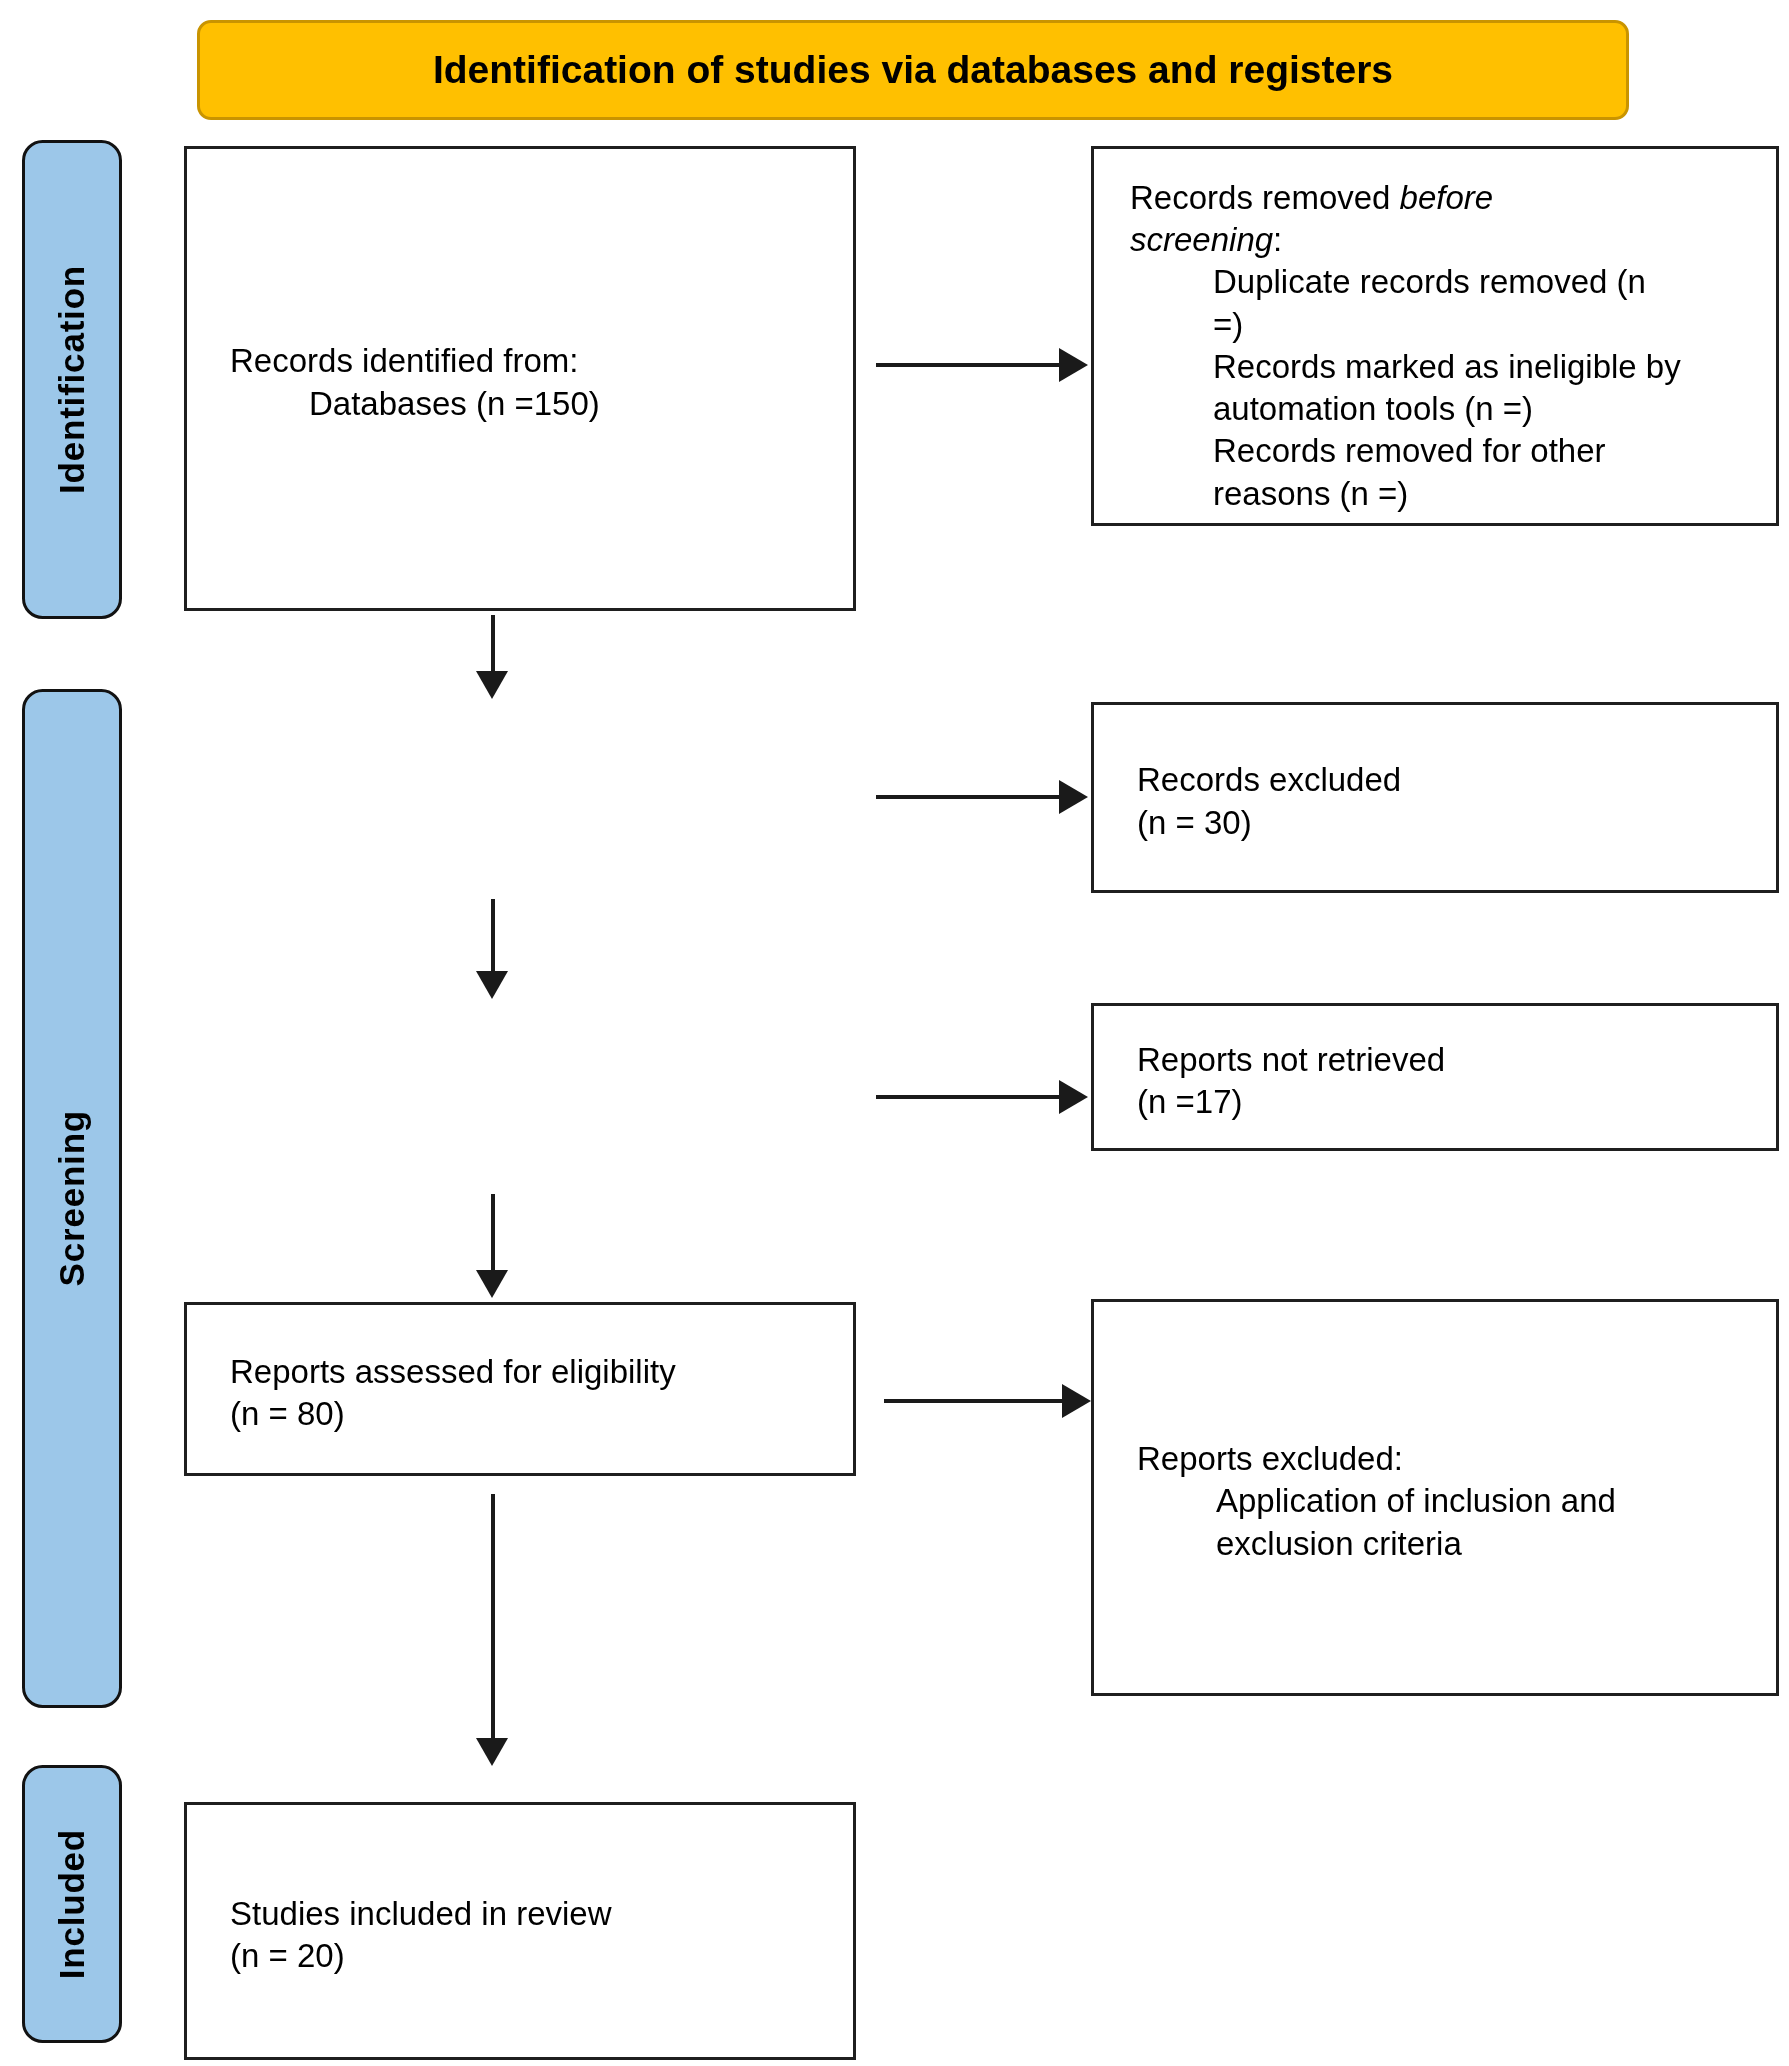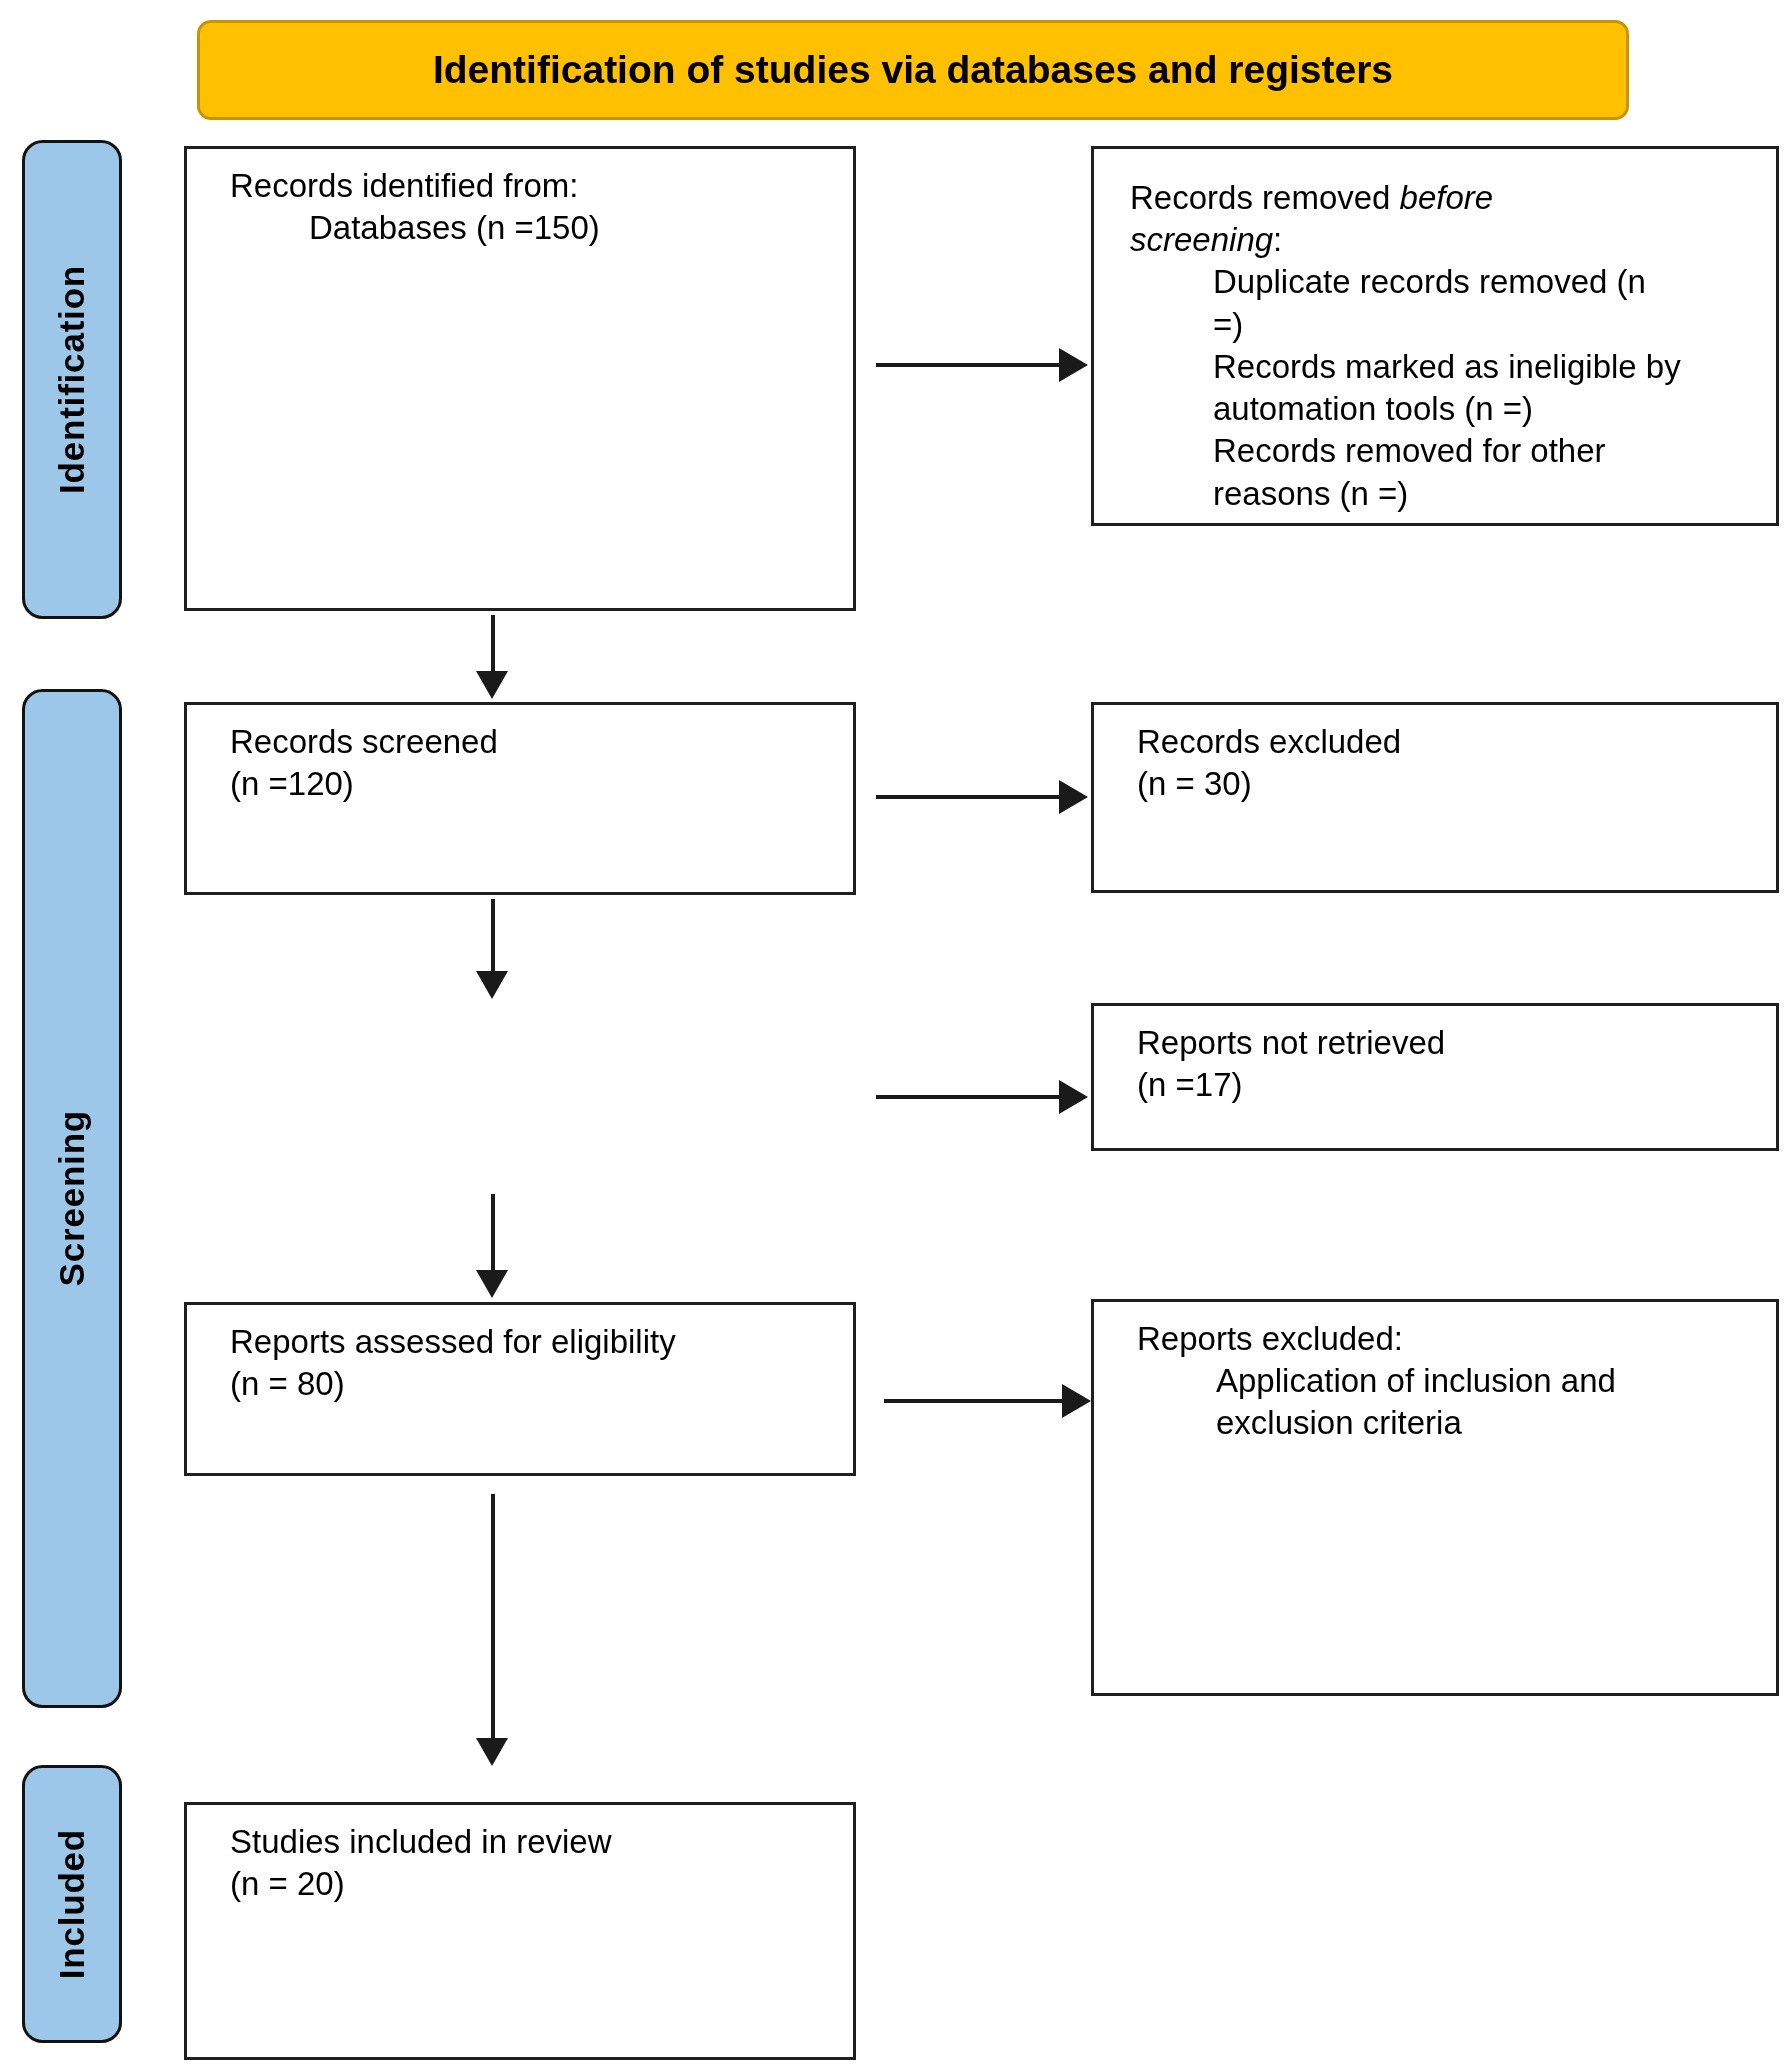--- a/index.html
+++ b/index.html
@@ -63,20 +63,21 @@
   
   .box {
     position: absolute;
     background: #ffffff;
     border: 3.2px solid var(--box-border, #1F1F1F);
     box-sizing: border-box;
     font-size: 33px;
     line-height: 1.28;
     display: flex;
     flex-direction: column;
+    justify-content: center;
     padding: 16px 47px 8px 43px;
   }
   .box.top-align { justify-content: flex-start; }
   .col-left  { left: 184px; width: 672px; }
   .col-right { left: 1091px; width: 688px; }
 
   #box-records-identified    { top: 146px;  height: 465px; }
   #box-records-removed      { top: 146px;  height: 380px; padding: 28px 91px 16px 36px; }
   #box-records-screened     { top: 702px;  height: 193px; }
   #box-records-excluded     { top: 702px;  height: 191px; }
@@ -148,24 +149,20 @@
   </div>
   <div class="phase" id="phase-included">
     <span class="vtext">Included</span>
   </div>
 
   <div class="box col-left" id="box-records-identified">
     <div>Records identified from:</div>
     <div class="indent">Databases (n =150)</div>
   </div>
 
-  <div class="box col-left" id="box-records-screened">
-    <div>Records screened</div>
-    <div>(n =120)</div>
-  </div>
 
 
   <div class="box col-left" id="box-reports-assessed">
     <div>Reports assessed for eligibility</div>
     <div>(n = 80)</div>
   </div>
 
   <div class="box col-left" id="box-studies-included">
     <div>Studies included in review</div>
     <div>(n = 20)</div>

